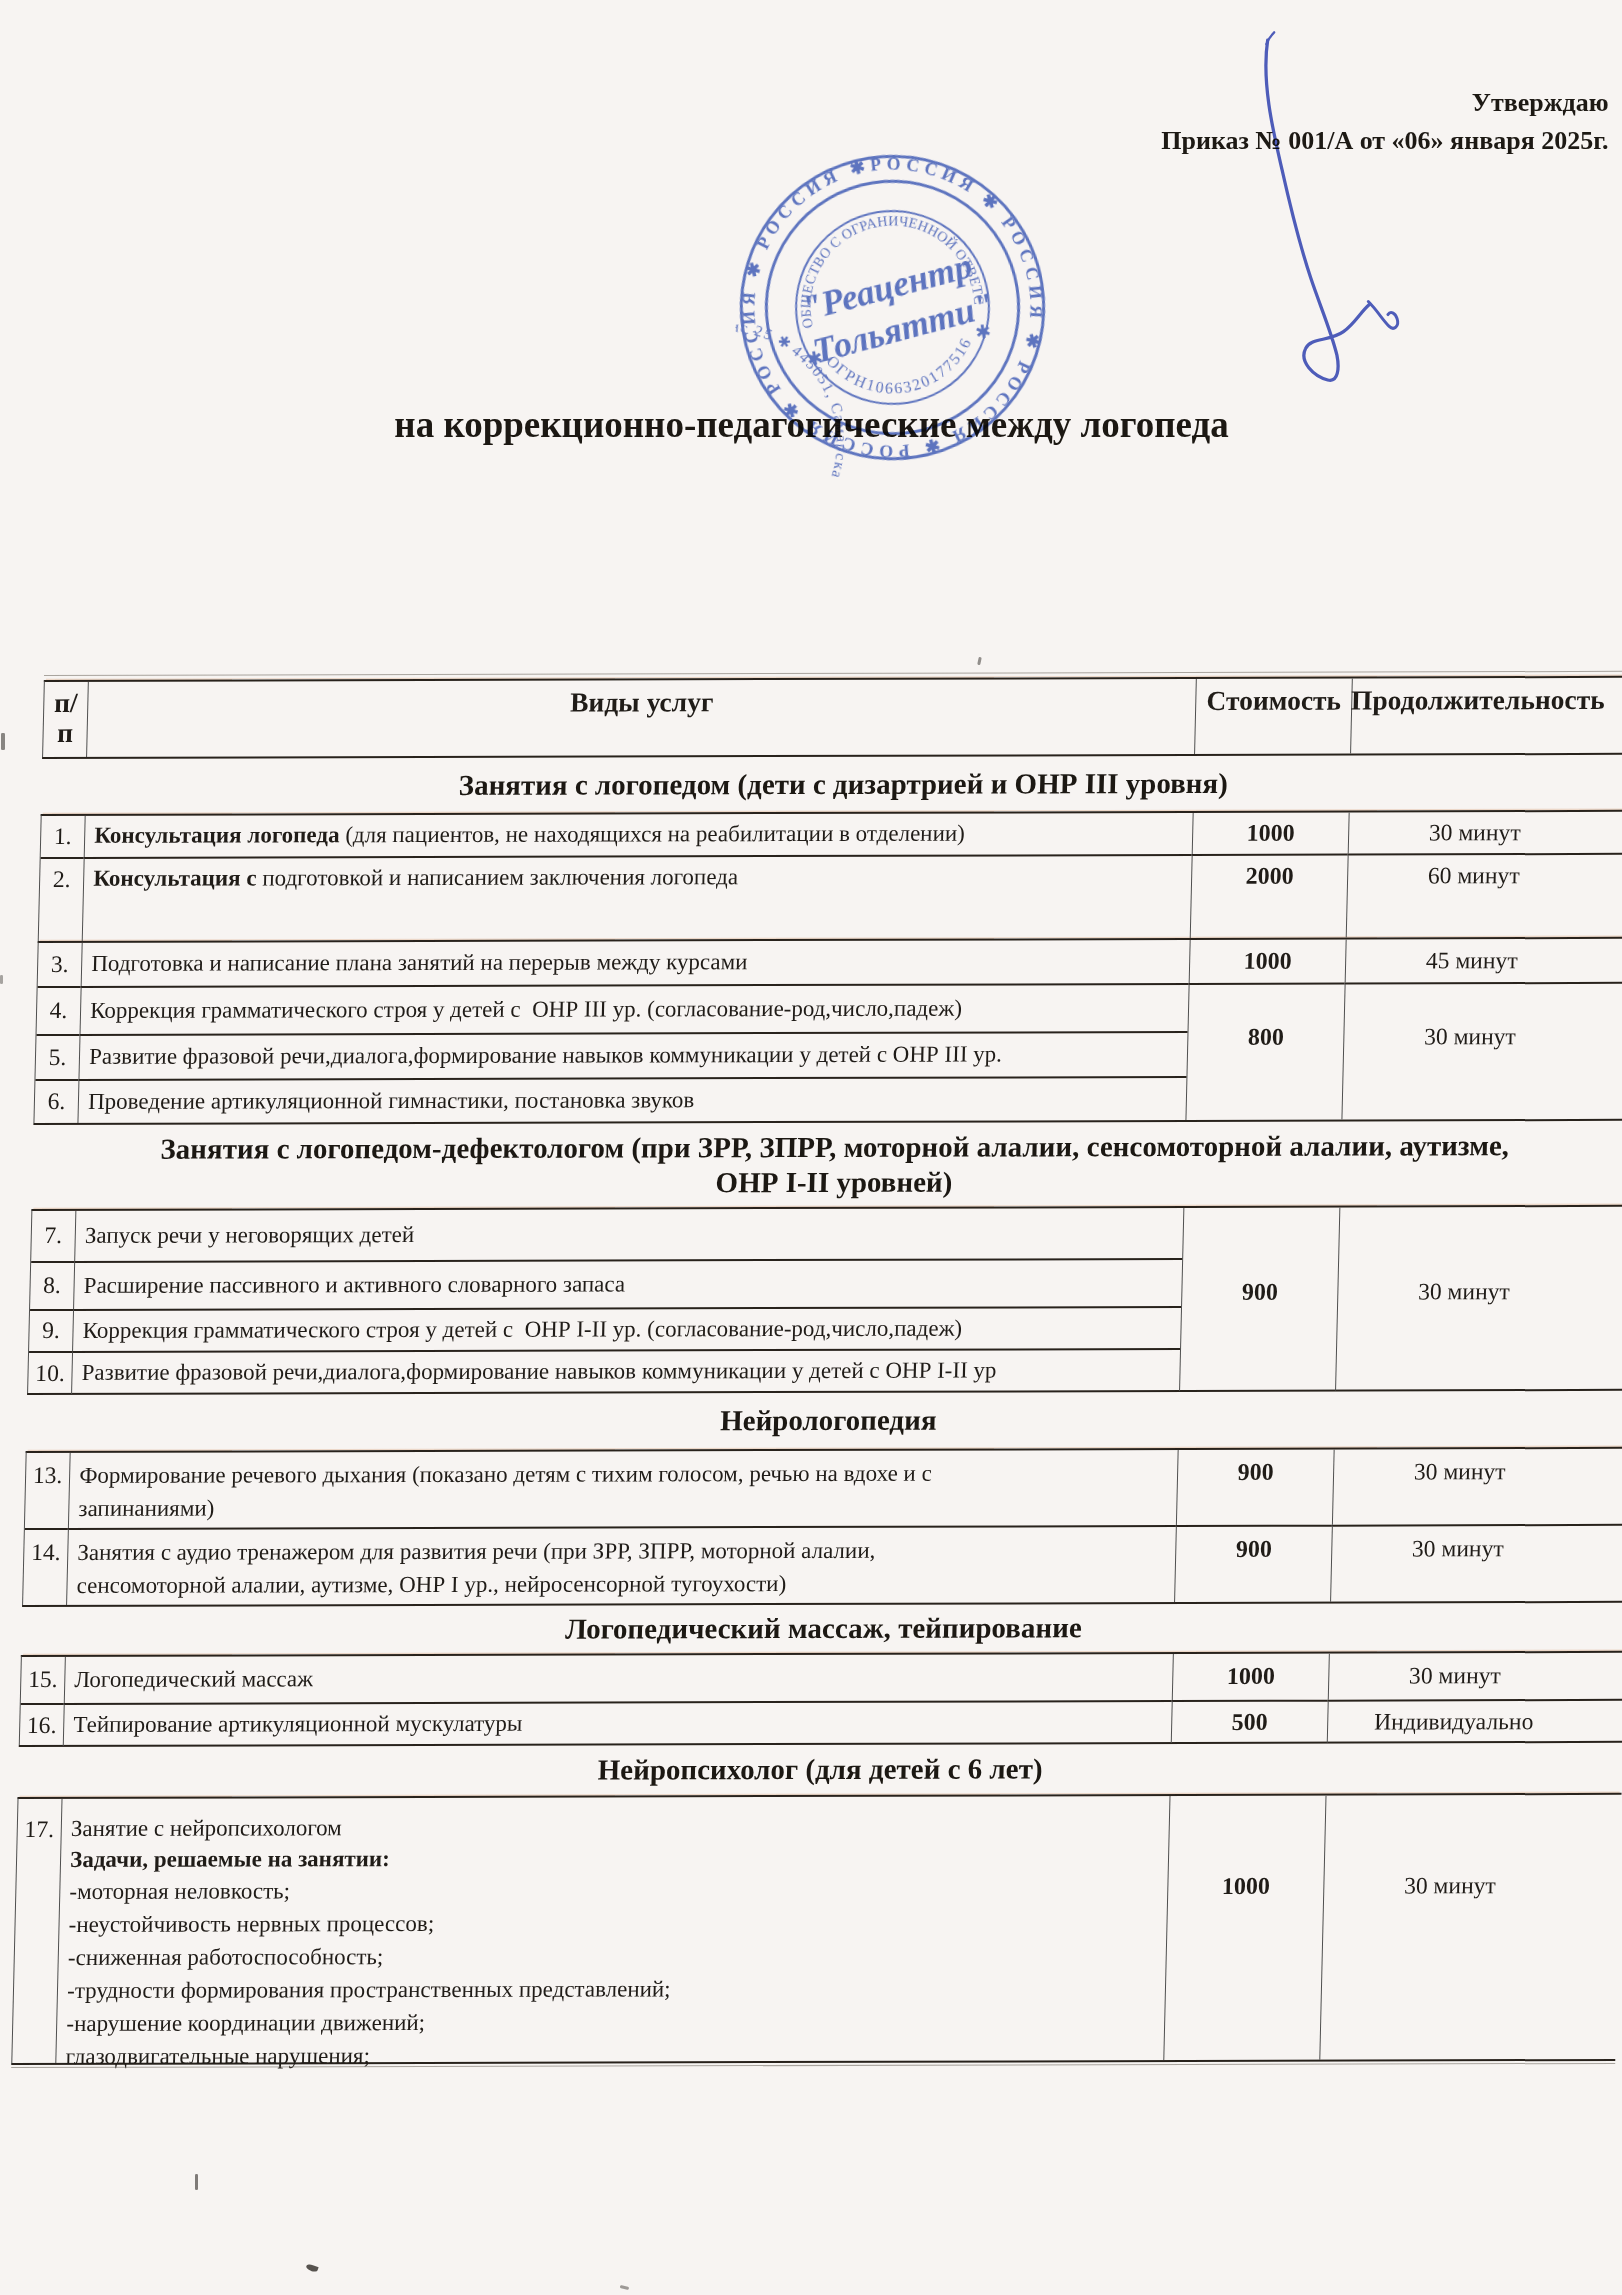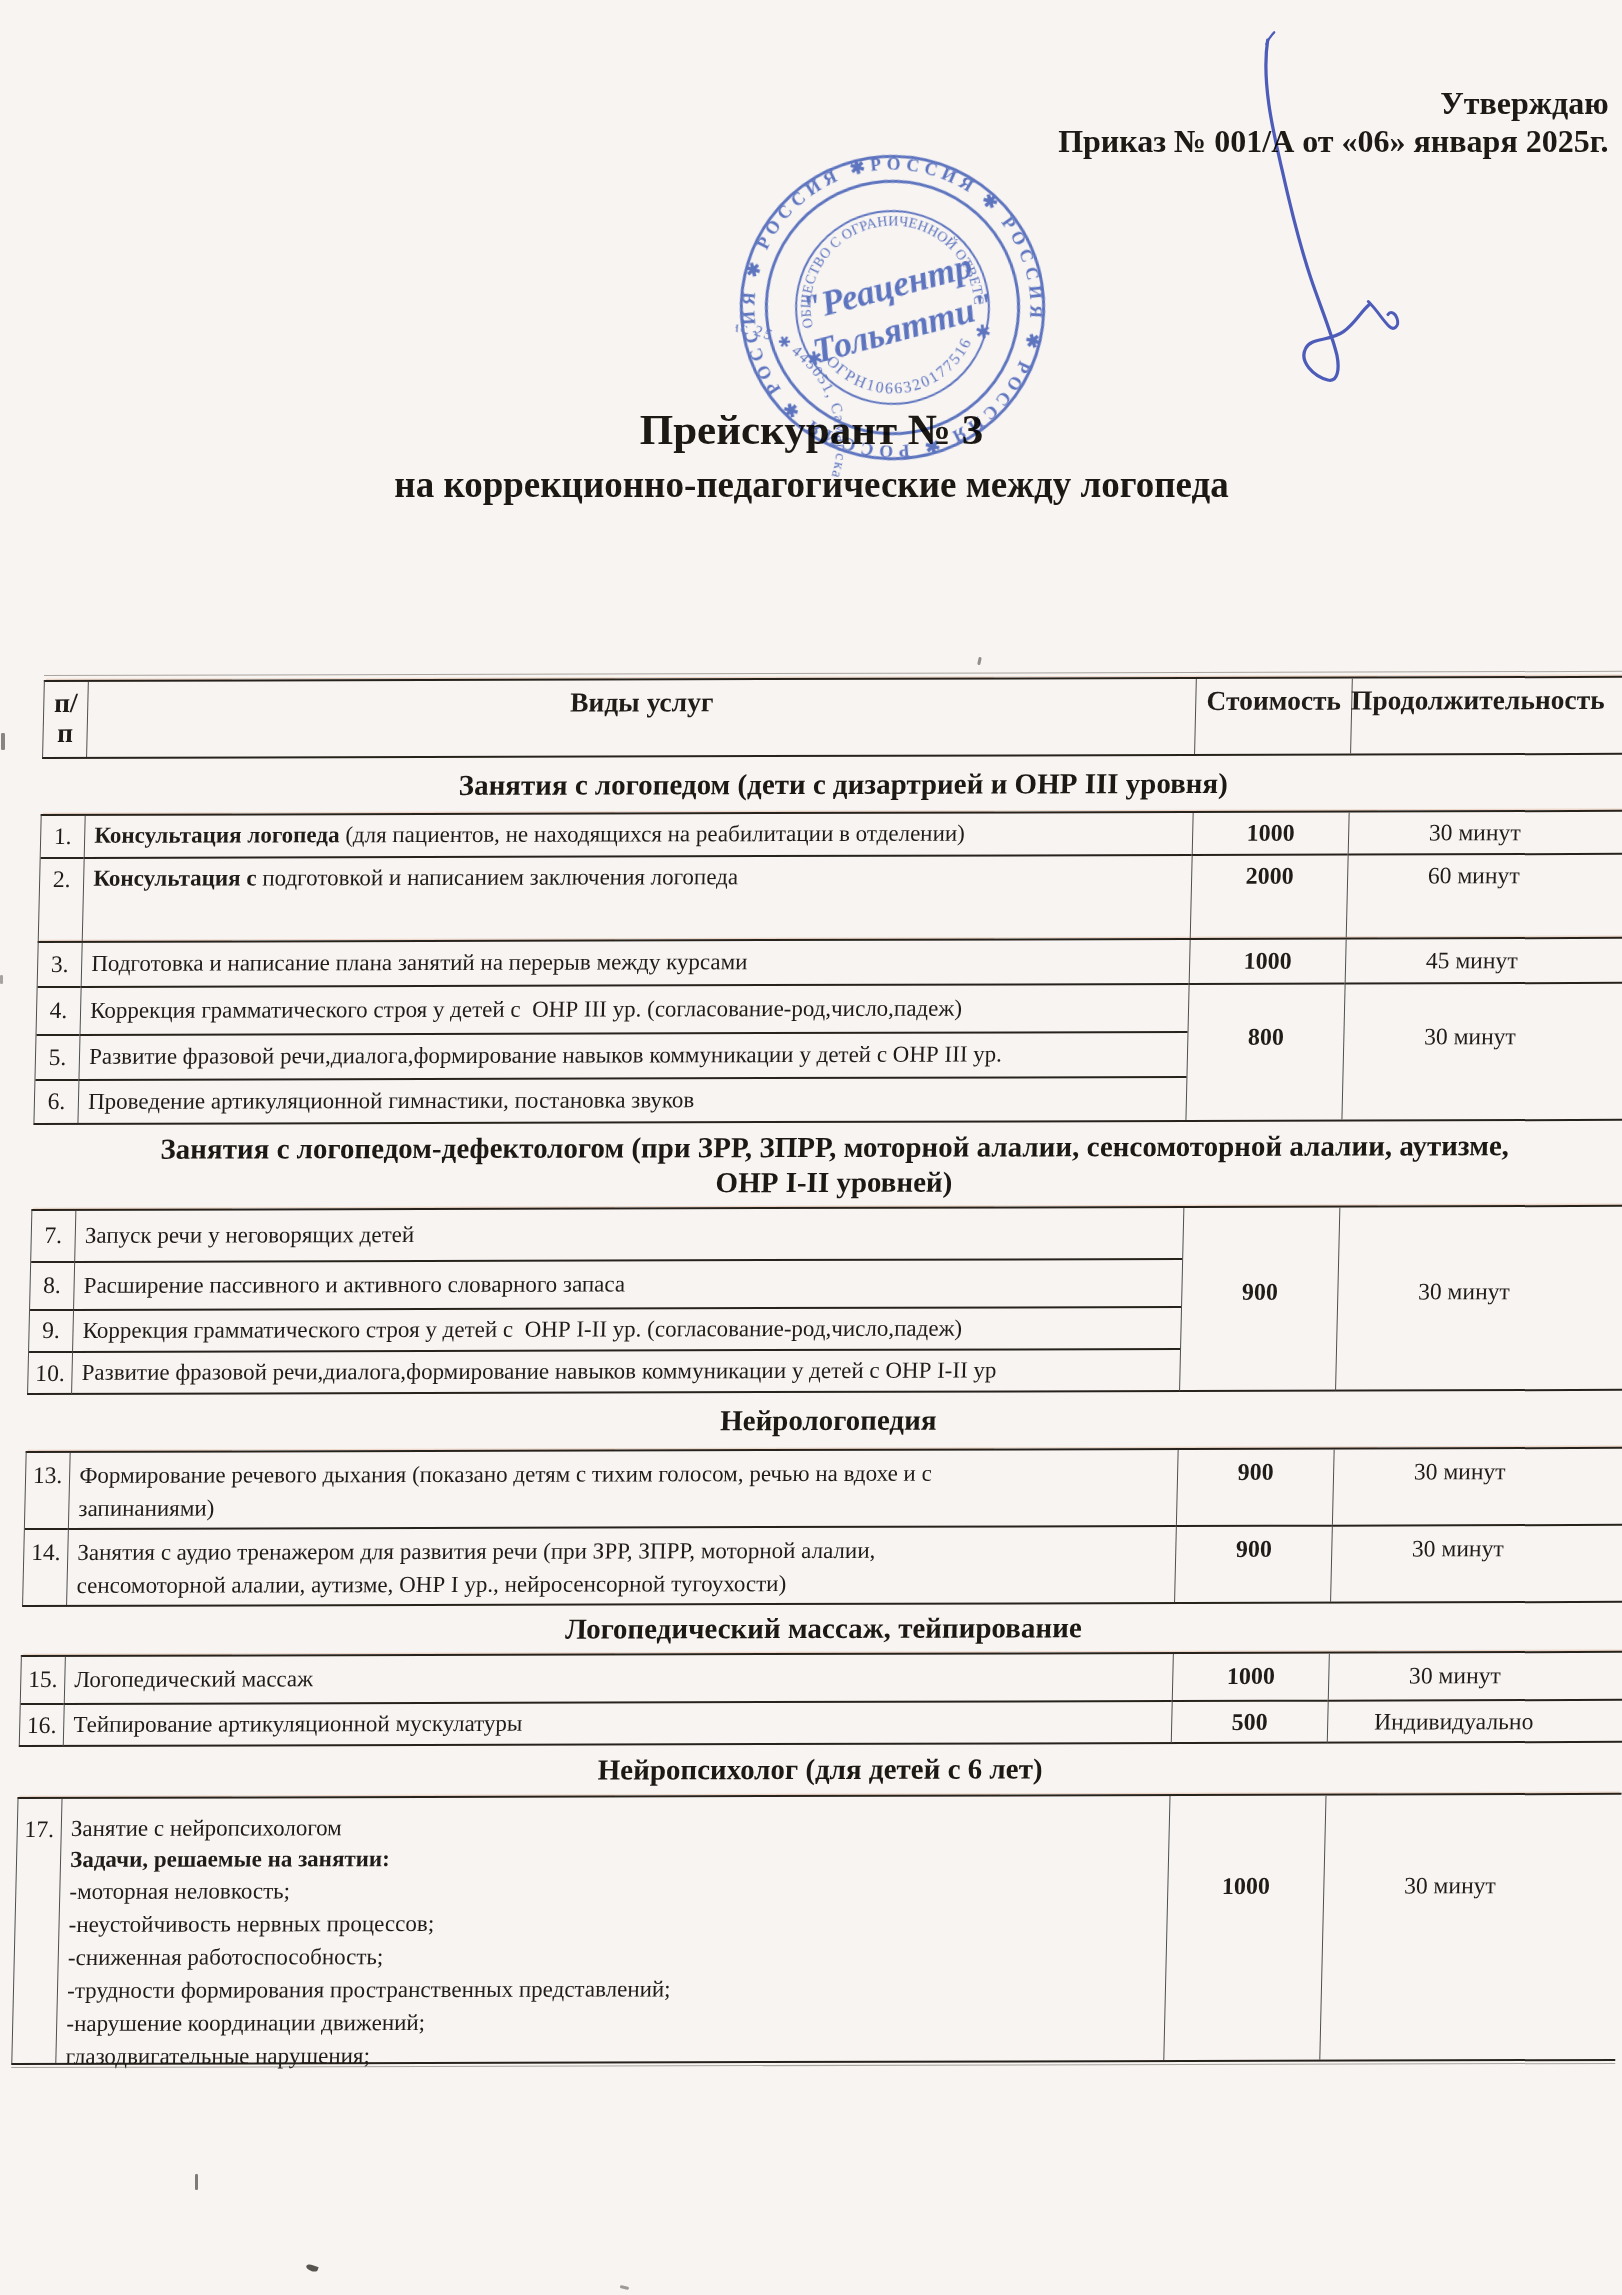--- a/index.html
+++ b/index.html
@@ -2,21 +2,21 @@
 <html style="font-size:10.5px"><head>
 <meta charset="utf-8">
 <style>
   html,body{margin:0;padding:0;}
   body{width:1623px;height:2295px;overflow:hidden;background:#e9e6e3;}
   .page{position:absolute;inset:0;width:1623px;height:2295px;overflow:hidden;
         background:#f7f4f2;color:#221d18;
         font-family:"Liberation Serif","DejaVu Serif",serif;}
   
   .approval{position:absolute;top:84px;right:14.4px;text-align:right;
-            font-size:32px;font-weight:bold;line-height:38px;white-space:nowrap;color:#1d1914;}
+            font-size:26px;font-weight:bold;line-height:38px;white-space:nowrap;color:#1d1914;}
   .sigline{display:inline-block;width:287px;border-bottom:3.3px solid #191613;height:22px;}
   
   .titleblock{position:absolute;top:400px;left:0;width:1623px;text-align:center;color:#1c1813;}
   .t1{font-size:43px;font-weight:bold;line-height:60px;}
   .t2{font-size:37px;font-weight:bold;line-height:50px;}
   
   .stamp{position:absolute;left:734px;top:149px;width:317px;height:317px;
          mix-blend-mode:multiply;opacity:.88;transform:rotate(-9deg);filter:blur(0.2px);}
   .stamp text{fill:#4a66c2;}
   
@@ -50,21 +50,20 @@
 <body>
 
 <div class="page">
 
   <div class="approval">
     <div>Утверждаю</div>
     <div>Приказ № 001/А от «06» января 2025г.</div>
   </div>
 
   <div class="titleblock">
-    <div class="t1">Прейскурант № 3</div>
     <div class="t2">на коррекционно-педагогические между логопеда</div>
   </div>
 
   <svg class="stamp" viewBox="0 0 480 480">
     <defs>
       <path id="pRus" d="M 240 31 A 209 209 0 1 1 239.8 31"></path>
       <path id="pAddr" d="M 77.7 283.5 A 168 168 0 1 1 77.5 283.3"></path>
       <path id="pComp" d="M 116.5 250.8 A 124 124 0 1 1 363.5 250.8"></path>
       <path id="pOgrn" d="M 127.4 305 A 130 130 0 0 0 352.6 305"></path>
     </defs>

